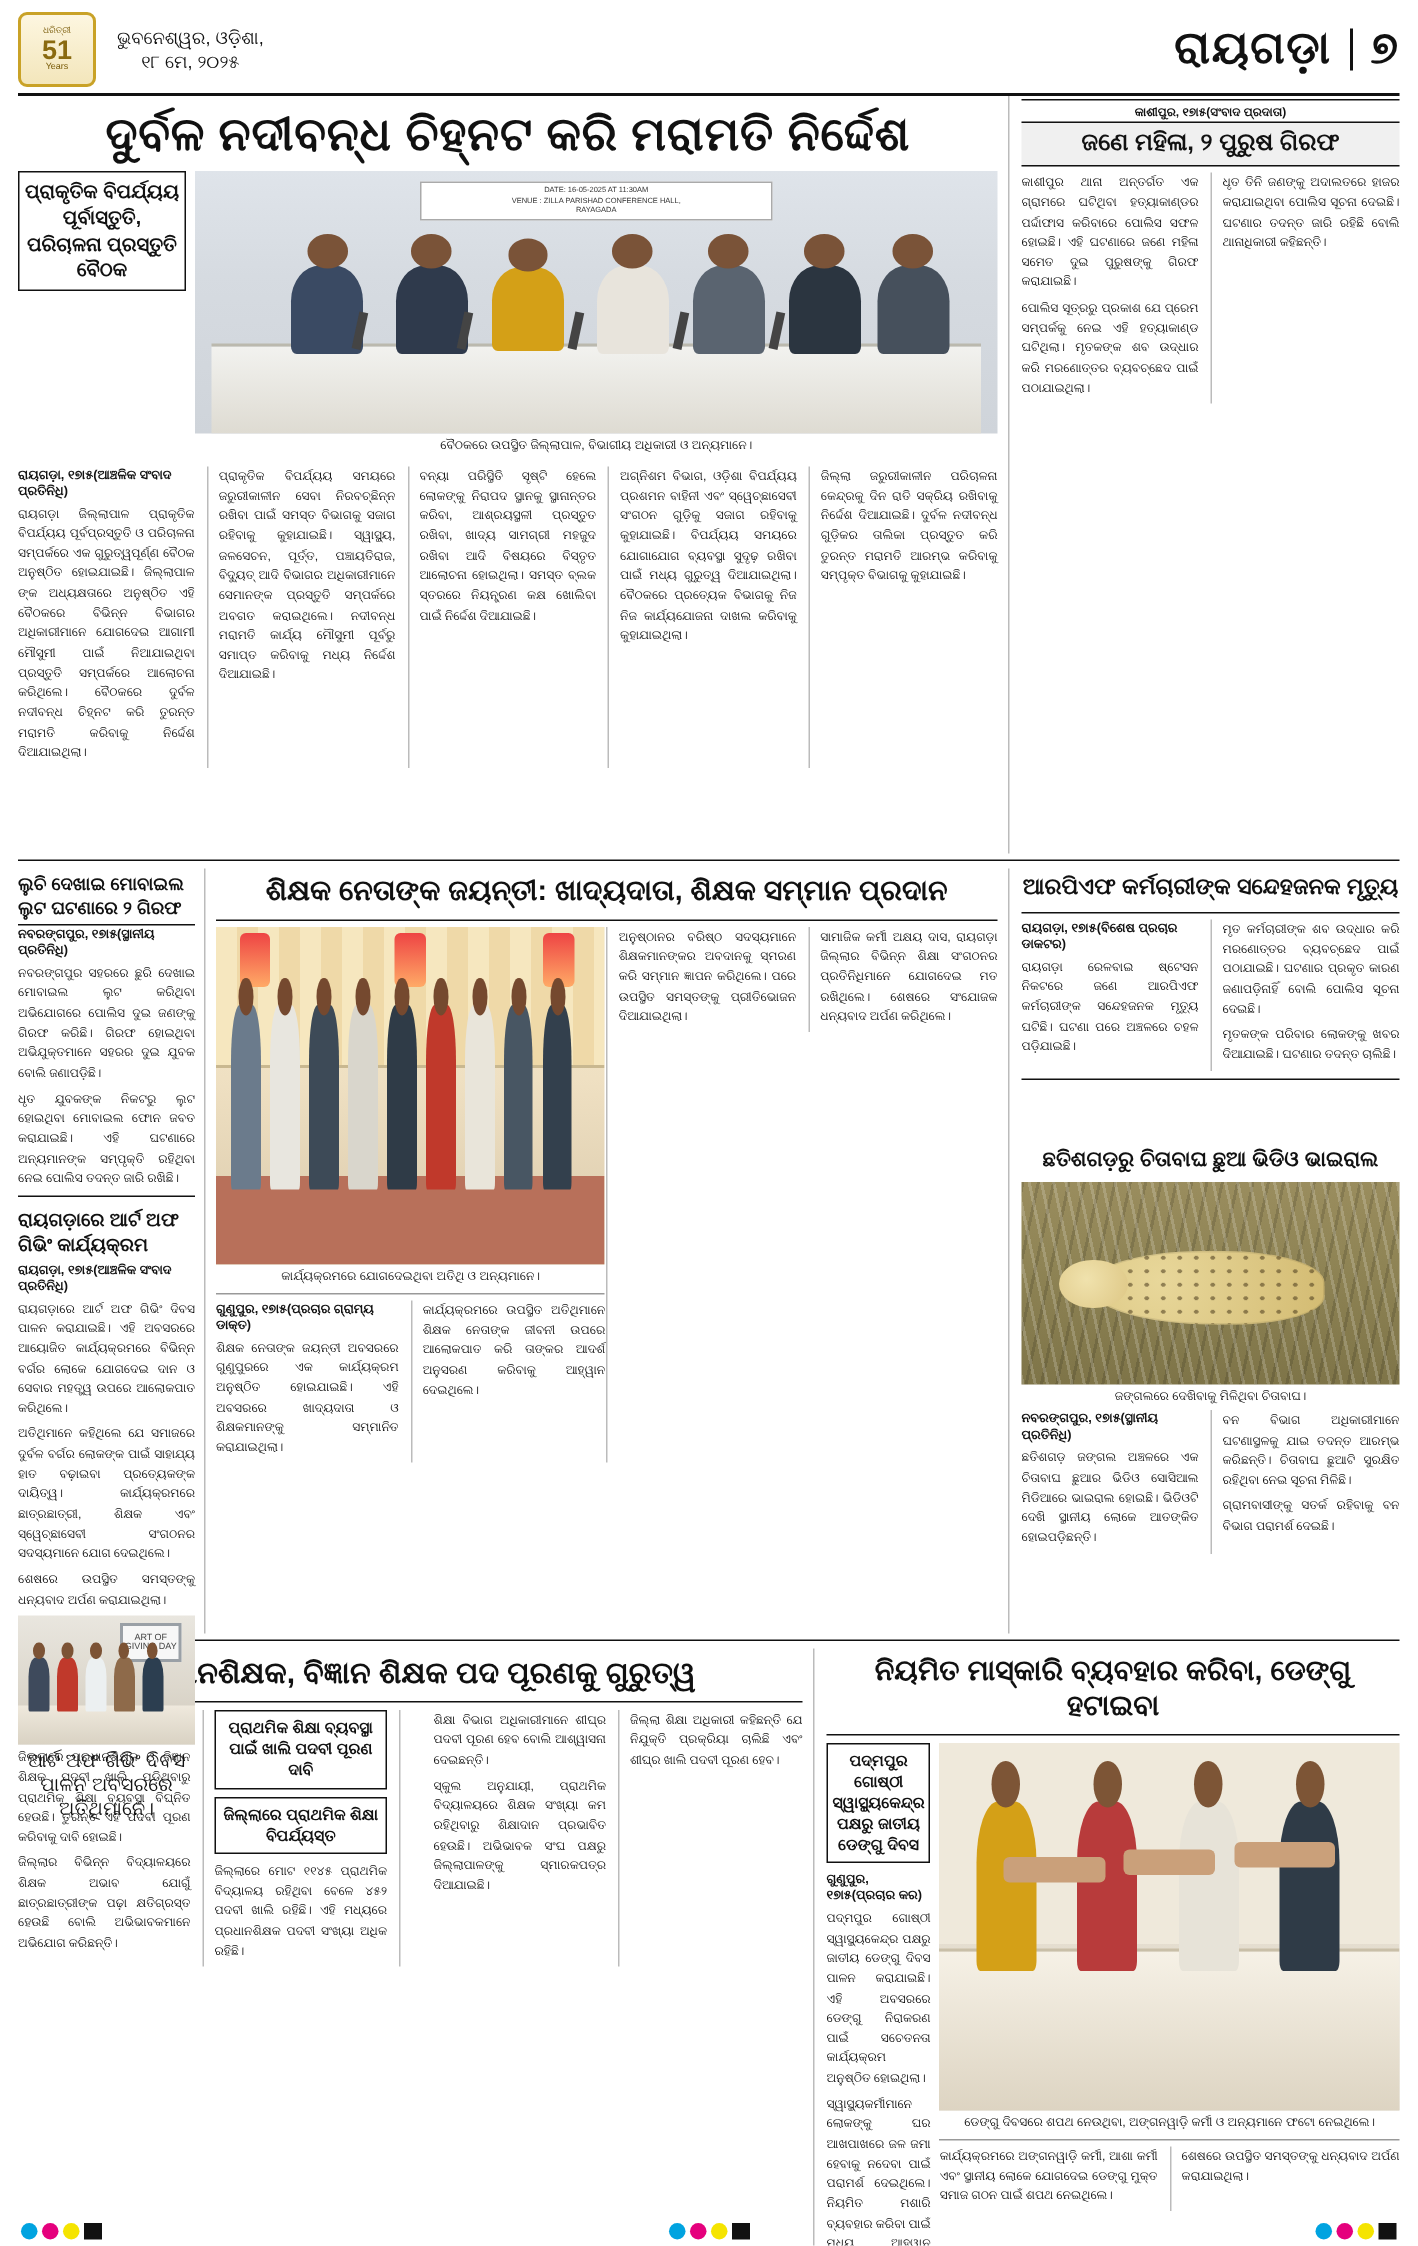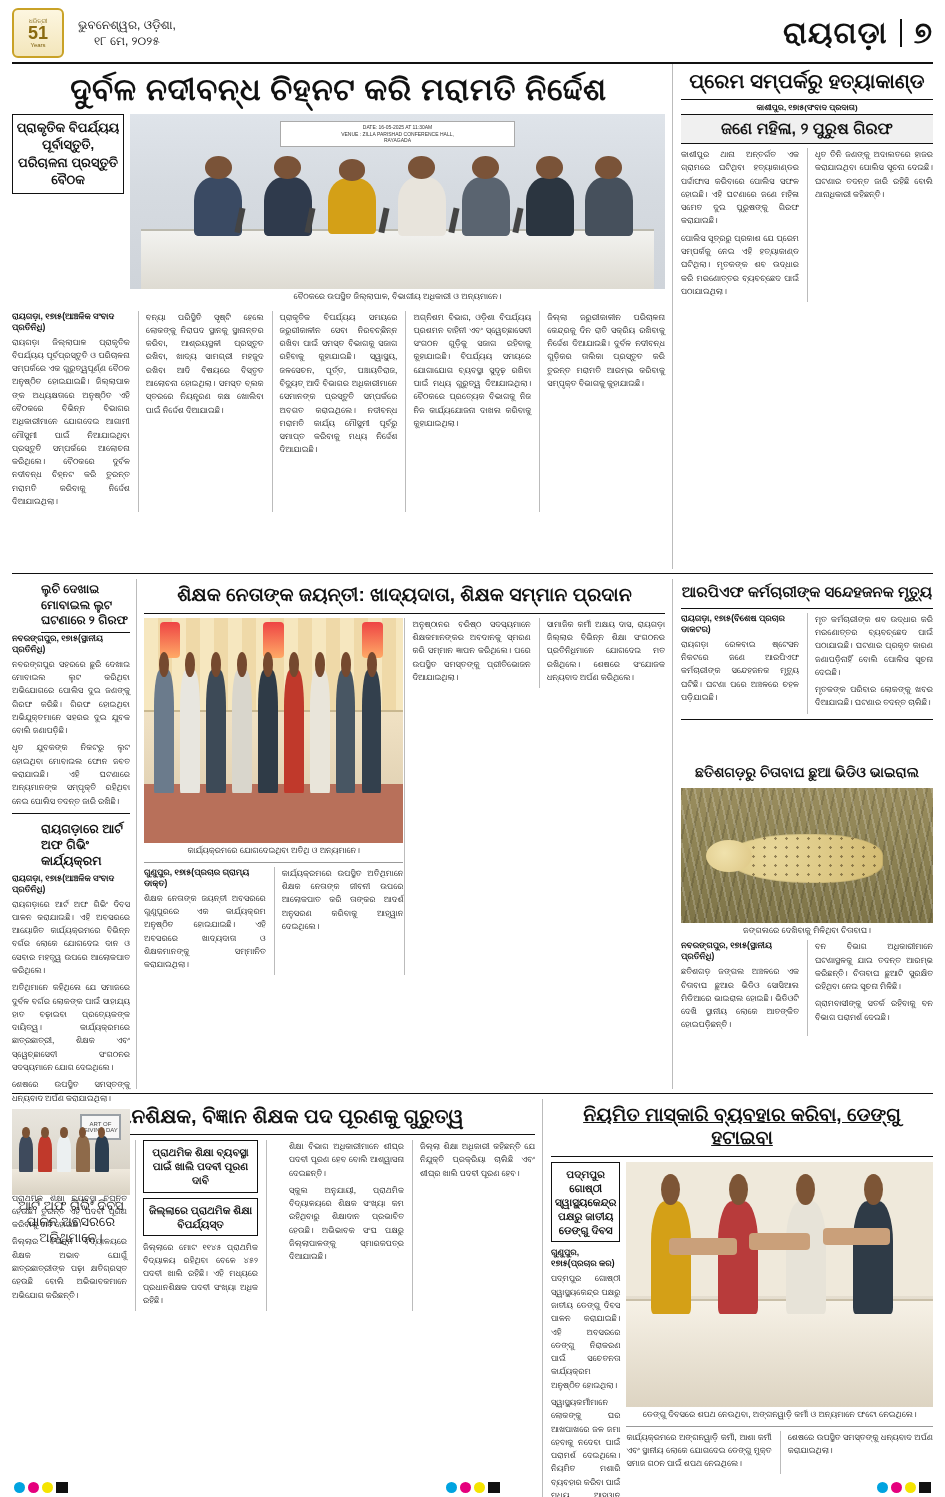--- a/index.html
+++ b/index.html
@@ -64,21 +64,20 @@
     font-size: 20px; font-weight: bold; text-align:center; line-height:1.2;
     padding: 5px 0 4px 0;
   }
   .headline-m {
     font-size: 16px; font-weight: bold; text-align:center; line-height:1.25;
     padding: 4px 0;
   }
   .headline-s {
     font-size: 13.5px; font-weight: bold; text-align:center; line-height:1.3;
     padding: 3px 0;
-    margin-left: 29px;
   }
   .kicker {
     font-size: 13px; font-weight:bold; text-align:center; line-height:1.35;
     padding: 4px 3px; border:1px solid #111; margin-bottom:5px;
   }
   .dateline {
     font-size: 8.5px; font-weight:bold; margin-bottom:3px;
   }
   .body {
     font-size: 8.2px; line-height: 1.62; text-align: justify;
@@ -306,43 +305,42 @@
 
       <div class="cols" style="margin-top:2px;">
         <div class="c">
           <div class="dateline">ରାୟଗଡ଼ା, ୧୭ା୫(ଆଞ୍ଚଳିକ ସଂବାଦ ପ୍ରତିନିଧି)</div>
           <div class="body">
               <p>ରାୟଗଡ଼ା ଜିଲ୍ଲାପାଳ ପ୍ରାକୃତିକ ବିପର୍ଯ୍ୟୟ ପୂର୍ବପ୍ରସ୍ତୁତି ଓ ପରିଚାଳନା ସମ୍ପର୍କରେ ଏକ ଗୁରୁତ୍ୱପୂର୍ଣ୍ଣ ବୈଠକ ଅନୁଷ୍ଠିତ ହୋଇଯାଇଛି। ଜିଲ୍ଲାପାଳ ଙ୍କ ଅଧ୍ୟକ୍ଷତାରେ ଅନୁଷ୍ଠିତ ଏହି ବୈଠକରେ ବିଭିନ୍ନ ବିଭାଗର ଅଧିକାରୀମାନେ ଯୋଗଦେଇ ଆଗାମୀ ମୌସୁମୀ ପାଇଁ ନିଆଯାଇଥିବା ପ୍ରସ୍ତୁତି ସମ୍ପର୍କରେ ଆଲୋଚନା କରିଥିଲେ। ବୈଠକରେ ଦୁର୍ବଳ ନଦୀବନ୍ଧ ଚିହ୍ନଟ କରି ତୁରନ୍ତ ମରାମତି କରିବାକୁ ନିର୍ଦ୍ଦେଶ ଦିଆଯାଇଥିଲା।</p>
             </div>
         </div>
         <div class="c col-rule" style="padding-left:7px;">
           <div class="body">
+              <p>ପ୍ରାକୃତିକ ବିପର୍ଯ୍ୟୟ ସମୟରେ ଜରୁରୀକାଳୀନ ସେବା ନିରବଚ୍ଛିନ୍ନ ରଖିବା ପାଇଁ ସମସ୍ତ ବିଭାଗକୁ ସଜାଗ ରହିବାକୁ କୁହାଯାଇଛି। ସ୍ୱାସ୍ଥ୍ୟ, ଜଳସେଚନ, ପୂର୍ତ୍ତ, ପଞ୍ଚାୟତିରାଜ, ବିଦ୍ୟୁତ୍ ଆଦି ବିଭାଗର ଅଧିକାରୀମାନେ ସେମାନଙ୍କ ପ୍ରସ୍ତୁତି ସମ୍ପର୍କରେ ଅବଗତ କରାଇଥିଲେ। ନଦୀବନ୍ଧ ମରାମତି କାର୍ଯ୍ୟ ମୌସୁମୀ ପୂର୍ବରୁ ସମାପ୍ତ କରିବାକୁ ମଧ୍ୟ ନିର୍ଦ୍ଦେଶ ଦିଆଯାଇଛି।</p>
+            </div>
+        </div>
+        <div class="c col-rule" style="padding-left:7px;">
+          <div class="body">
               <p>ବନ୍ୟା ପରିସ୍ଥିତି ସୃଷ୍ଟି ହେଲେ ଲୋକଙ୍କୁ ନିରାପଦ ସ୍ଥାନକୁ ସ୍ଥାନାନ୍ତର କରିବା, ଆଶ୍ରୟସ୍ଥଳୀ ପ୍ରସ୍ତୁତ ରଖିବା, ଖାଦ୍ୟ ସାମଗ୍ରୀ ମହଜୁଦ ରଖିବା ଆଦି ବିଷୟରେ ବିସ୍ତୃତ ଆଲୋଚନା ହୋଇଥିଲା। ସମସ୍ତ ବ୍ଲକ ସ୍ତରରେ ନିୟନ୍ତ୍ରଣ କକ୍ଷ ଖୋଲିବା ପାଇଁ ନିର୍ଦ୍ଦେଶ ଦିଆଯାଇଛି।</p>
             </div>
         </div>
         <div class="c col-rule" style="padding-left:7px;">
           <div class="body">
-              <p>ପ୍ରାକୃତିକ ବିପର୍ଯ୍ୟୟ ସମୟରେ ଜରୁରୀକାଳୀନ ସେବା ନିରବଚ୍ଛିନ୍ନ ରଖିବା ପାଇଁ ସମସ୍ତ ବିଭାଗକୁ ସଜାଗ ରହିବାକୁ କୁହାଯାଇଛି। ସ୍ୱାସ୍ଥ୍ୟ, ଜଳସେଚନ, ପୂର୍ତ୍ତ, ପଞ୍ଚାୟତିରାଜ, ବିଦ୍ୟୁତ୍ ଆଦି ବିଭାଗର ଅଧିକାରୀମାନେ ସେମାନଙ୍କ ପ୍ରସ୍ତୁତି ସମ୍ପର୍କରେ ଅବଗତ କରାଇଥିଲେ। ନଦୀବନ୍ଧ ମରାମତି କାର୍ଯ୍ୟ ମୌସୁମୀ ପୂର୍ବରୁ ସମାପ୍ତ କରିବାକୁ ମଧ୍ୟ ନିର୍ଦ୍ଦେଶ ଦିଆଯାଇଛି।</p>
+              <p>ଅଗ୍ନିଶମ ବିଭାଗ, ଓଡ଼ିଶା ବିପର୍ଯ୍ୟୟ ପ୍ରଶମନ ବାହିନୀ ଏବଂ ସ୍ୱେଚ୍ଛାସେବୀ ସଂଗଠନ ଗୁଡ଼ିକୁ ସଜାଗ ରହିବାକୁ କୁହାଯାଇଛି। ବିପର୍ଯ୍ୟୟ ସମୟରେ ଯୋଗାଯୋଗ ବ୍ୟବସ୍ଥା ସୁଦୃଢ଼ ରଖିବା ପାଇଁ ମଧ୍ୟ ଗୁରୁତ୍ୱ ଦିଆଯାଇଥିଲା। ବୈଠକରେ ପ୍ରତ୍ୟେକ ବିଭାଗକୁ ନିଜ ନିଜ କାର୍ଯ୍ୟଯୋଜନା ଦାଖଲ କରିବାକୁ କୁହାଯାଇଥିଲା।</p>
             </div>
         </div>
         <div class="c col-rule" style="padding-left:7px;">
           <div class="body">
-              <p>ଅଗ୍ନିଶମ ବିଭାଗ, ଓଡ଼ିଶା ବିପର୍ଯ୍ୟୟ ପ୍ରଶମନ ବାହିନୀ ଏବଂ ସ୍ୱେଚ୍ଛାସେବୀ ସଂଗଠନ ଗୁଡ଼ିକୁ ସଜାଗ ରହିବାକୁ କୁହାଯାଇଛି। ବିପର୍ଯ୍ୟୟ ସମୟରେ ଯୋଗାଯୋଗ ବ୍ୟବସ୍ଥା ସୁଦୃଢ଼ ରଖିବା ପାଇଁ ମଧ୍ୟ ଗୁରୁତ୍ୱ ଦିଆଯାଇଥିଲା। ବୈଠକରେ ପ୍ରତ୍ୟେକ ବିଭାଗକୁ ନିଜ ନିଜ କାର୍ଯ୍ୟଯୋଜନା ଦାଖଲ କରିବାକୁ କୁହାଯାଇଥିଲା।</p>
-            </div>
-        </div>
-        <div class="c col-rule" style="padding-left:7px;">
-          <div class="body">
               <p>ଜିଲ୍ଲା ଜରୁରୀକାଳୀନ ପରିଚାଳନା କେନ୍ଦ୍ରକୁ ଦିନ ରାତି ସକ୍ରିୟ ରଖିବାକୁ ନିର୍ଦ୍ଦେଶ ଦିଆଯାଇଛି। ଦୁର୍ବଳ ନଦୀବନ୍ଧ ଗୁଡ଼ିକର ତାଲିକା ପ୍ରସ୍ତୁତ କରି ତୁରନ୍ତ ମରାମତି ଆରମ୍ଭ କରିବାକୁ ସମ୍ପୃକ୍ତ ବିଭାଗକୁ କୁହାଯାଇଛି।</p>
             </div>
         </div>
       </div>
     </div>
 
     <div class="col-rule" style="width:261px; padding-left:8px;">
-      <div class="headline-l">ପ୍ରେମ ସମ୍ପର୍କରୁ ହତ୍ୟାକାଣ୍ଡ</div>
       <div class="rule-h" style="margin:2px 0 3px;"></div>
       <div style="font-size:8px; font-weight:bold; text-align:center; margin-bottom:1px;">କାଶୀପୁର, ୧୭ା୫(ସଂବାଦ ପ୍ରଦାତା)</div>
       <div style="background:#f0f0f0; border-top:1px solid #111; border-bottom:1px solid #111; margin-bottom:4px;">
         <div class="headline-m">ଜଣେ ମହିଳା, ୨ ପୁରୁଷ ଗିରଫ</div>
       </div>
       <div class="cols">
         <div class="c body">
           <p>କାଶୀପୁର ଥାନା ଅନ୍ତର୍ଗତ ଏକ ଗ୍ରାମରେ ଘଟିଥିବା ହତ୍ୟାକାଣ୍ଡର ପର୍ଦ୍ଦାଫାସ କରିବାରେ ପୋଲିସ ସଫଳ ହୋଇଛି। ଏହି ଘଟଣାରେ ଜଣେ ମହିଳା ସମେତ ଦୁଇ ପୁରୁଷଙ୍କୁ ଗିରଫ କରାଯାଇଛି।</p>
           <p>ପୋଲିସ ସୂତ୍ରରୁ ପ୍ରକାଶ ଯେ ପ୍ରେମ ସମ୍ପର୍କକୁ ନେଇ ଏହି ହତ୍ୟାକାଣ୍ଡ ଘଟିଥିଲା। ମୃତକଙ୍କ ଶବ ଉଦ୍ଧାର କରି ମରଣୋତ୍ତର ବ୍ୟବଚ୍ଛେଦ ପାଇଁ ପଠାଯାଇଥିଲା।</p>
         </div>
@@ -530,21 +528,21 @@
           <p>ଶିକ୍ଷା ବିଭାଗ ଅଧିକାରୀମାନେ ଶୀଘ୍ର ପଦବୀ ପୂରଣ ହେବ ବୋଲି ଆଶ୍ୱାସନା ଦେଇଛନ୍ତି।</p>
           <p>ସ୍କୁଲ ଅନୁଯାୟୀ, ପ୍ରାଥମିକ ବିଦ୍ୟାଳୟରେ ଶିକ୍ଷକ ସଂଖ୍ୟା କମ ରହିଥିବାରୁ ଶିକ୍ଷାଦାନ ପ୍ରଭାବିତ ହେଉଛି। ଅଭିଭାବକ ସଂଘ ପକ୍ଷରୁ ଜିଲ୍ଲାପାଳଙ୍କୁ ସ୍ମାରକପତ୍ର ଦିଆଯାଇଛି।</p>
         </div>
         <div class="c col-rule body" style="padding-left:7px;">
           <p>ଜିଲ୍ଲା ଶିକ୍ଷା ଅଧିକାରୀ କହିଛନ୍ତି ଯେ ନିଯୁକ୍ତି ପ୍ରକ୍ରିୟା ଚାଲିଛି ଏବଂ ଶୀଘ୍ର ଖାଲି ପଦବୀ ପୂରଣ ହେବ।</p>
         </div>
       </div>
     </div>
 
     <div class="col-rule" style="width:391px; padding-left:8px;">
-      <div class="headline-l" style="font-size:19px;text-decoration:underline;">ନିୟମିତ ମାସ୍କାରି ବ୍ୟବହାର କରିବା, ଡେଙ୍ଗୁ ହଟାଇବା</div>
+      <div class="headline-l" style="font-size:19px;">ନିୟମିତ ମାସ୍କାରି ବ୍ୟବହାର କରିବା, ଡେଙ୍ଗୁ ହଟାଇବା</div>
       <div class="rule-h" style="margin:2px 0 5px;"></div>
       <div class="row">
         <div style="width:128px; padding-right:6px;">
           <div class="kicker" style="font-size:10.5px;">ପଦ୍ମପୁର ଗୋଷ୍ଠୀ ସ୍ୱାସ୍ଥ୍ୟକେନ୍ଦ୍ର ପକ୍ଷରୁ ଜାତୀୟ ଡେଙ୍ଗୁ ଦିବସ</div>
           <div class="dateline">ଗୁଣୁପୁର, ୧୭ା୫(ପ୍ରଚାର କର)</div>
           <div class="body">
             <p>ପଦ୍ମପୁର ଗୋଷ୍ଠୀ ସ୍ୱାସ୍ଥ୍ୟକେନ୍ଦ୍ର ପକ୍ଷରୁ ଜାତୀୟ ଡେଙ୍ଗୁ ଦିବସ ପାଳନ କରାଯାଇଛି। ଏହି ଅବସରରେ ଡେଙ୍ଗୁ ନିରାକରଣ ପାଇଁ ସଚେତନତା କାର୍ଯ୍ୟକ୍ରମ ଅନୁଷ୍ଠିତ ହୋଇଥିଲା।</p>
             <p>ସ୍ୱାସ୍ଥ୍ୟକର୍ମୀମାନେ ଲୋକଙ୍କୁ ଘର ଆଖପାଖରେ ଜଳ ଜମା ହେବାକୁ ନଦେବା ପାଇଁ ପରାମର୍ଶ ଦେଇଥିଲେ। ନିୟମିତ ମଶାରି ବ୍ୟବହାର କରିବା ପାଇଁ ମଧ୍ୟ ଆହ୍ୱାନ ଦିଆଯାଇଥିଲା।</p>
           </div>
         </div>

